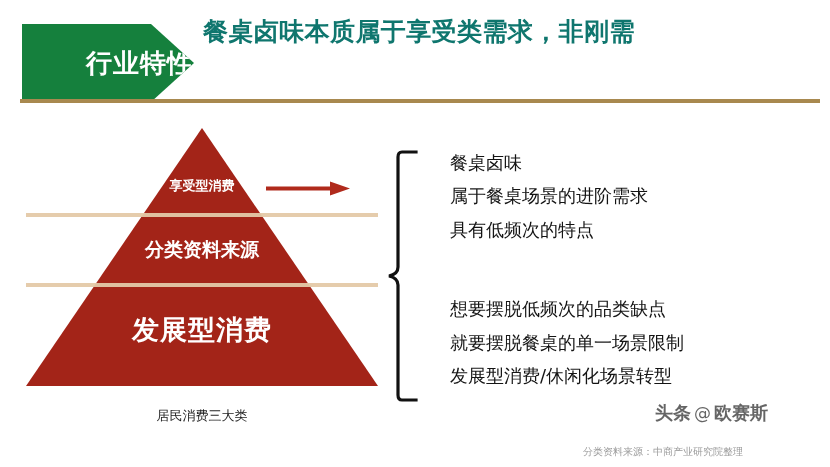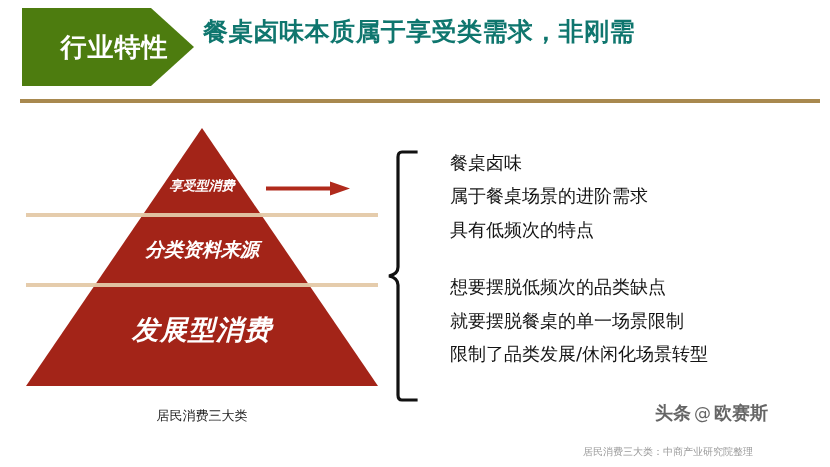--- a/index.html
+++ b/index.html
@@ -17,27 +17,27 @@
   }
 
   
   #header-band {
     position: absolute;
     left: 0; top: 0;
     width: 830px; height: 100px;
   }
   #header-tag {
     position: absolute;
-    left: 22px; top: 8px;
+    left: 22px; top: 24px;
     width: 172px; height: 78px;
-    background: #4d7c0f;
+    background: #15803d;
     clip-path: polygon(0 0, 75% 0, 100% 50%, 75% 100%, 0 100%);
     display: flex;
     align-items: center;
-    justify-content: center;
+    justify-content: flex-end;
   }
   #header-tag-label {
     color: #ffffff;
     font-size: 26px;
     font-weight: bold;
     letter-spacing: 1px;
     padding-left: 13px;
     line-height: 1;
     white-space: nowrap;
   }
@@ -83,21 +83,20 @@
   #tier-divider-1 { top: 85px; }
   #tier-divider-2 { top: 155px; }
   .tier-label {
     position: absolute;
     left: 0; width: 352px;
     text-align: center;
     color: #ffffff;
     font-weight: bold;
     line-height: 1;
     white-space: nowrap;
-    font-style: italic;
   }
   #tier-label-top    { top: 51px; font-size: 13px; }
   #tier-label-middle { top: 112px; font-size: 19px; }
   #tier-label-bottom { top: 188px; font-size: 27px; letter-spacing: 1px; }
 
   #pyramid-caption {
     position: absolute;
     left: 26px; top: 409px;
     width: 352px;
     text-align: center;
@@ -120,21 +119,21 @@
     width: 34px; height: 252px;
   }
 
   
   #detail-text {
     position: absolute;
     left: 450px; top: 146px;
     width: 370px;
   }
   .detail-group { margin: 0; }
-  #detail-group-2 { margin-top: 24px; }
+  #detail-group-2 { margin-top: 46px; }
   .detail-line {
     display: block;
     color: #141414;
     font-size: 18px;
     line-height: 1.86;
     white-space: nowrap;
   }
 
   
   #watermark {
@@ -213,25 +212,25 @@
 
     <div class="detail-group" id="detail-group-1">
       <span class="detail-line">餐桌卤味</span>
       <span class="detail-line">属于餐桌场景的进阶需求</span>
       <span class="detail-line">具有低频次的特点</span>
     </div>
 
     <div class="detail-group" id="detail-group-2">
       <span class="detail-line">想要摆脱低频次的品类缺点</span>
       <span class="detail-line">就要摆脱餐桌的单一场景限制</span>
-      <span class="detail-line">限制了品类发展/休闲化场景转型</span>
+      <span class="detail-line">发展型消费/休闲化场景转型</span>
     </div>
   </div>
 
   <div id="watermark">
     <span id="watermark-brand">头条</span>
     <span id="watermark-at">@</span>
     <span id="watermark-name">欧赛斯</span>
   </div>
 
-  <div id="source-note">居民消费三大类：中商产业研究院整理</div>
+  <div id="source-note">分类资料来源：中商产业研究院整理</div>
 
 </div>
 
 </body></html>

